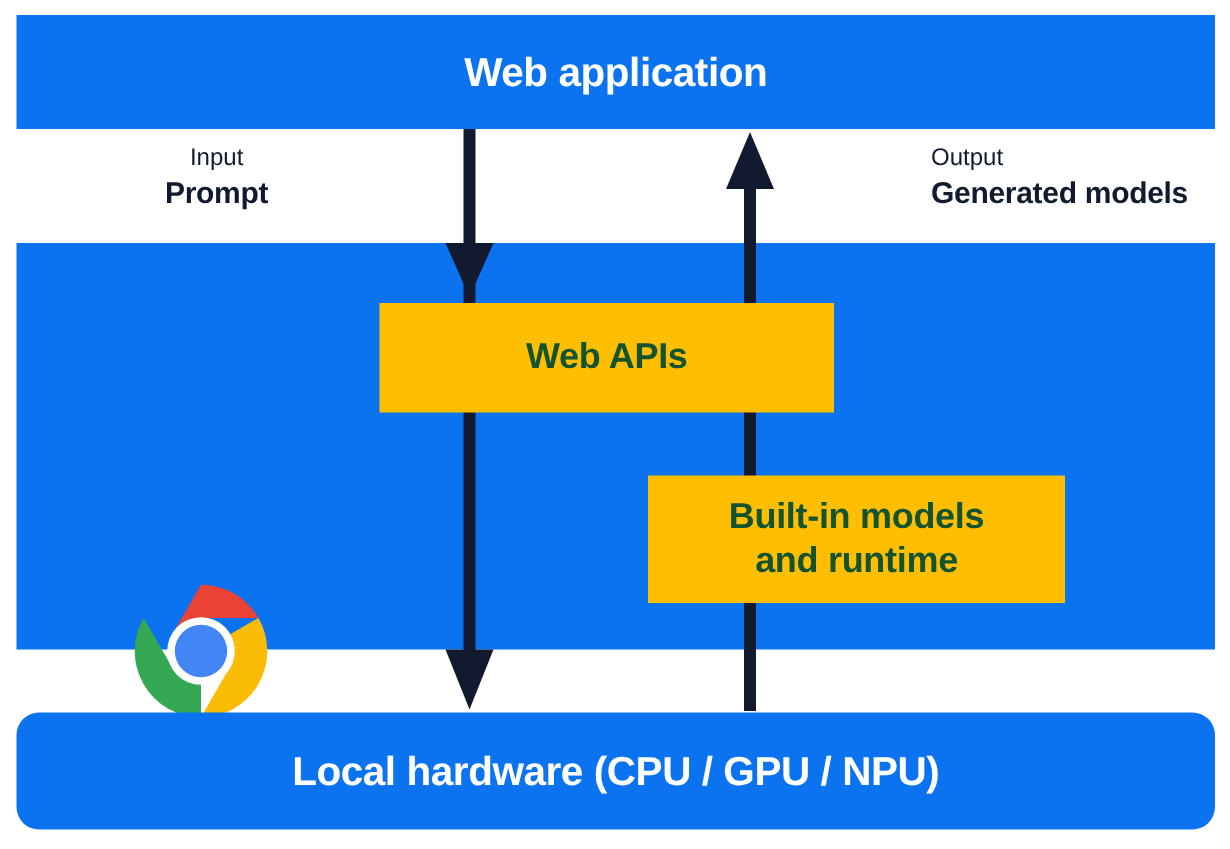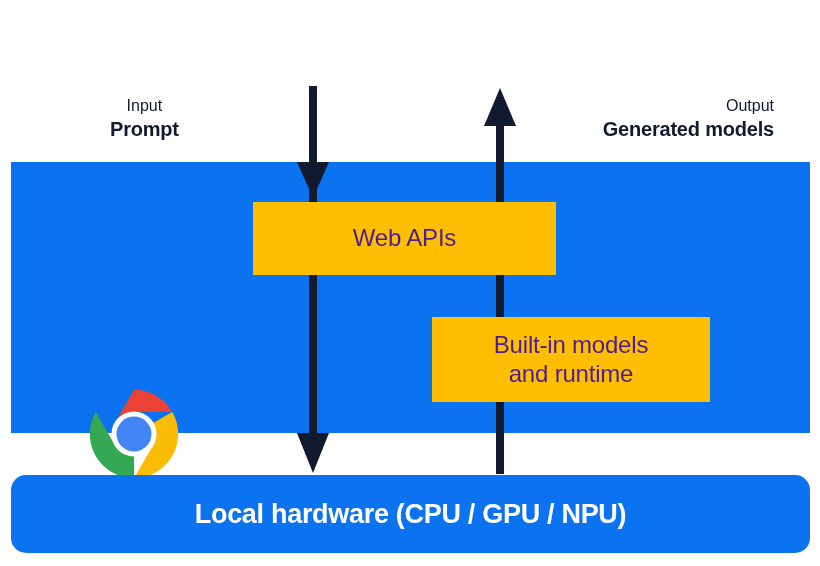--- a/index.html
+++ b/index.html
@@ -62,23 +62,23 @@
     color: #111a2e;
     line-height: 1.18;
     white-space: nowrap;
   }
   #flow-label-input {
     left: 110px;
     top: 97px;
     text-align: center;
   }
   #flow-label-output {
-    right: 46px;
+    right: 28px;
     top: 97px;
-    text-align: right;
+    text-align: left;
   }
   .flow-label .kicker {
     display: block;
     font-size: 16px;
     font-weight: normal;
   }
   .flow-label .value {
     display: block;
     font-size: 20px;
     font-weight: bold;
@@ -127,22 +127,22 @@
   
   .yellow-box {
     position: absolute;
     background: #ffbe00;
     display: flex;
     align-items: center;
     justify-content: center;
     text-align: center;
   }
   .yellow-box .box-label {
-    color: #4c1d95;
-    font-weight: normal;
+    color: #14532d;
+    font-weight: bold;
     letter-spacing: -0.2px;
     line-height: 1.2;
   }
   #box-web-apis {
     left: 253px;
     top: 202px;
     width: 303px;
     height: 73px;
     z-index: 2;
   }
@@ -162,20 +162,23 @@
   }
   .box-line {
     display: block;
   }
 </style>
 </head>
 <body>
 
 <div id="diagram">
 
+  <div class="band" id="band-web-application">
+    <span class="band-title">Web application</span>
+  </div>
 
   <div class="flow-label" id="flow-label-input">
     <span class="kicker">Input</span>
     <span class="value">Prompt</span>
   </div>
 
   <div class="flow-label" id="flow-label-output">
     <span class="kicker">Output</span>
     <span class="value">Generated models</span>
   </div>

